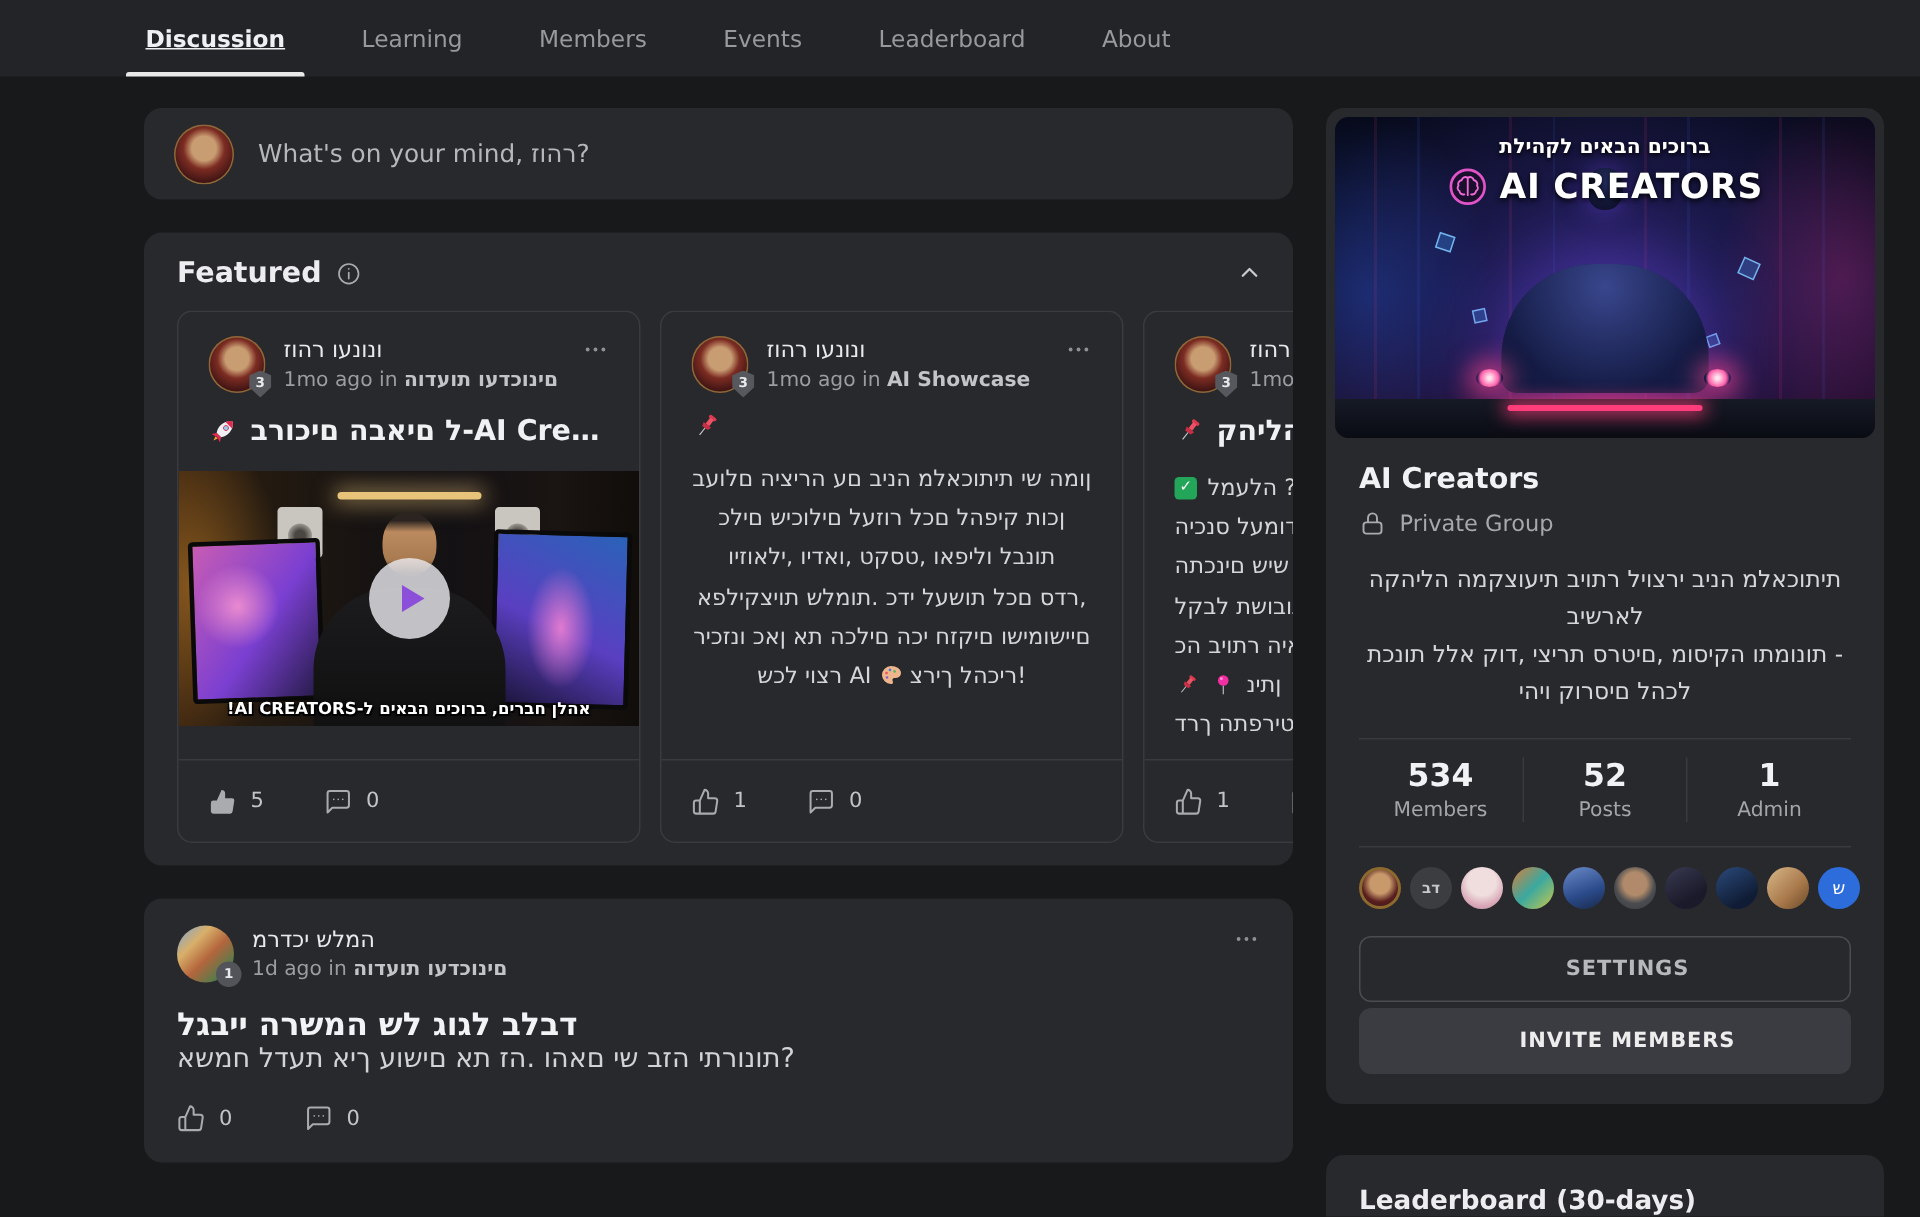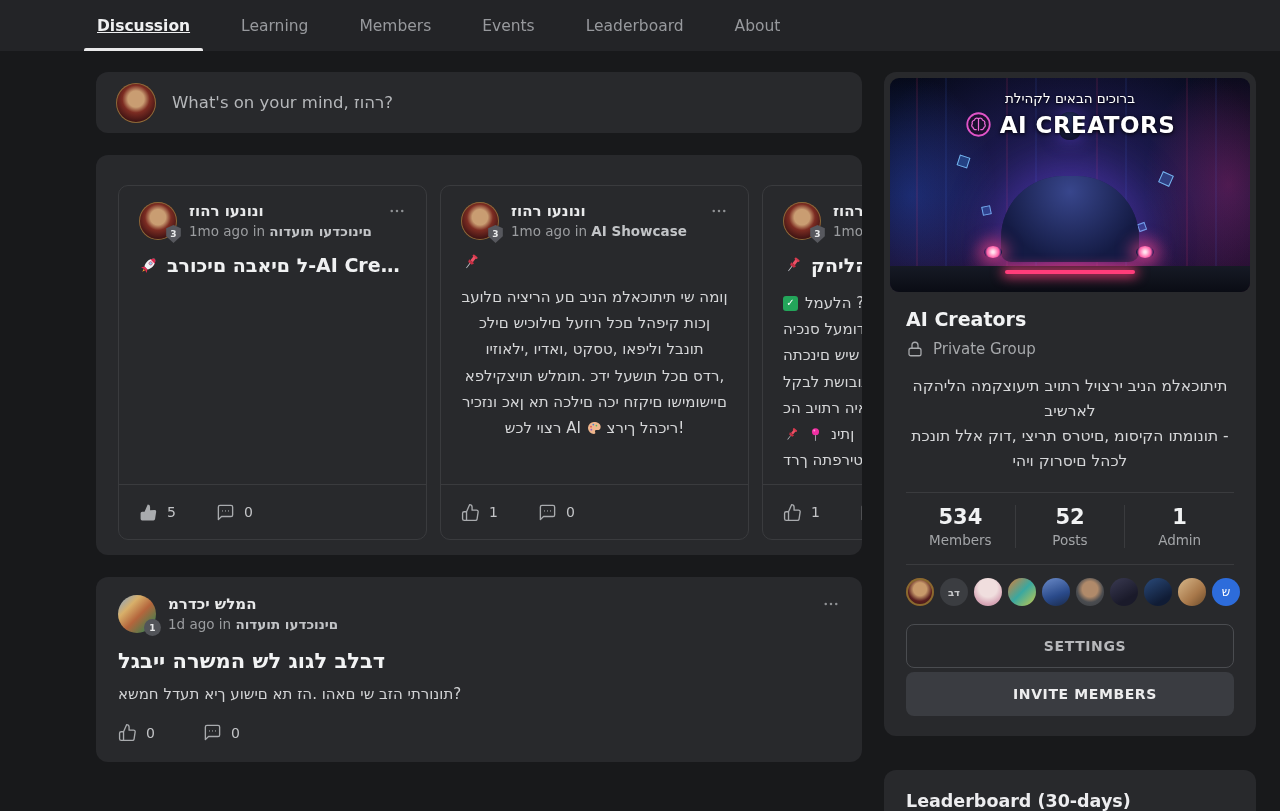--- a/index.html
+++ b/index.html
@@ -40,21 +40,21 @@
   .carousel { margin-top:14px; display:flex; gap:13px; overflow:hidden; }
   .fcard { flex:0 0 309px; width:309px; height:355px; border:1px solid #3a3b3e; border-radius:10px;
            display:flex; flex-direction:column; overflow:hidden; cursor:pointer; }
   .fc-head { display:flex; gap:12px; padding:16px 20px 0; align-items:flex-start; }
   .av-wrap { position:relative; flex:0 0 auto; }
   .badge-shield { position:absolute; right:-5px; bottom:-3px; width:17px; height:18px; background:#57585e;
        clip-path:polygon(50% 0,93% 18%,93% 62%,50% 100%,7% 62%,7% 18%);
        display:flex; align-items:center; justify-content:center; font-size:9px; font-weight:bold; color:#e8e9ea; }
   .badge-circle { position:absolute; right:-5px; bottom:-3px; width:17px; height:17px; background:#525459; border-radius:50%;
        display:flex; align-items:center; justify-content:center; font-size:9px; font-weight:bold; color:#e8e9ea; }
-  .author { font-size:15px; font-weight:bold; color:#e8e9ea; white-space:nowrap; }
+  .author { font-size:15px; font-weight:normal; color:#e8e9ea; white-space:nowrap; }
   .meta { margin-top:3px; font-size:13.5px; color:#9b9da0; white-space:nowrap; }
   .meta b { color:#c2c4c7; }
   .menu-ic { margin-left:auto; width:18px; height:18px; color:#8f9194; cursor:pointer; flex:0 0 auto; }
   .fc-title { margin-top:12px; padding:0 20px; font-size:19px; line-height:26px; font-weight:bold; color:#f0f1f2;
               white-space:nowrap; overflow:hidden; text-overflow:ellipsis; display:flex; align-items:center; gap:8px; }
   .fc-title .he { overflow:hidden; text-overflow:ellipsis; }
   .emoji-ic { width:20px; height:20px; flex:0 0 auto; }
   .fc-body { margin-top:12px; padding:0 20px; font-size:15px; line-height:26.2px; color:#d5d6d8;
              text-align:center; max-height:158px; overflow:hidden; }
   .fc-lines { margin-top:12px; padding:0 20px; font-size:15px; line-height:26.2px; color:#d5d6d8; overflow:hidden; max-height:186px; }
@@ -92,21 +92,21 @@
   .play-btn { position:absolute; left:50%; top:50%; transform:translate(-50%,-50%); width:54px; height:54px;
     border-radius:50%; background:rgba(236,236,241,.8); display:flex; align-items:center; justify-content:center; cursor:pointer; }
   .play-btn::after { content:""; margin-left:5px; border-left:15px solid #8b4fd9; border-top:9px solid transparent;
     border-bottom:9px solid transparent; }
   .vcaption { position:absolute; left:0; right:0; bottom:5px; text-align:center; font-size:11px; font-weight:bold;
     color:#fff; text-shadow:0 0 3px #000, 1px 1px 0 #000, -1px 1px 0 #000; direction:rtl; }
 
   
   .post { margin-top:22px; padding:18px 22px 20px; }
   .post-title { margin-top:16px; font-size:21px; font-weight:bold; color:#f2f3f4; }
-  .post-body { margin-top:12px; font-size:15px; color:#d2d3d5; }
+  .post-body { margin-top:0; font-size:18px; color:#d2d3d5; }
   .post-foot { margin-top:20px; display:flex; gap:48px; align-items:center; }
 
   
   .group-card { padding:6px 6px 0; }
   .cover { position:relative; height:214px; border-radius:9px; overflow:hidden;
     background:
       radial-gradient(150px 90px at 50% 90%, rgba(255,45,95,.45), transparent 72%),
       radial-gradient(120px 170px at 6% 55%, rgba(50,90,220,.33), transparent 70%),
       radial-gradient(120px 170px at 94% 50%, rgba(220,40,130,.30), transparent 70%),
       radial-gradient(270px 210px at 50% 48%, rgba(85,60,190,.38), transparent 75%),
@@ -120,21 +120,21 @@
     border-radius:62px 62px 10px 10px; background:radial-gradient(circle at 50% 18%, #38468c, #141b44 72%);
     box-shadow:0 0 46px 10px rgba(110,70,230,.4); }
   .hand { position:absolute; bottom:34px; width:18px; height:12px; border-radius:50%;
     background:radial-gradient(circle,#ffe3ef 10%,#ff5fa8 55%, rgba(255,95,168,0) 75%); box-shadow:0 0 16px 5px rgba(255,70,140,.65); }
   .hand.l { left:calc(50% - 86px); } .hand.r { left:calc(50% + 66px); }
   .desk { position:absolute; left:0; right:0; bottom:0; height:26px; background:linear-gradient(#161a25,#0a0c14); }
   .kbd { position:absolute; left:50%; bottom:18px; transform:translateX(-50%); width:130px; height:4px;
     background:#ff3d7a; border-radius:2px; box-shadow:0 0 12px 3px rgba(255,61,122,.8); }
   .cube { position:absolute; border:1px solid rgba(130,200,255,.85); background:rgba(60,140,230,.32); }
   .cov-welcome { position:absolute; top:12px; left:0; right:0; text-align:center; direction:rtl;
-    font-size:13.5px; font-weight:normal; color:#fff; text-shadow:0 1px 3px #000; }
+    font-size:13.5px; font-weight:bold; color:#fff; text-shadow:0 1px 3px #000; }
   .cov-brand { position:absolute; top:33px; left:0; right:0; display:flex; align-items:center; justify-content:center; gap:8px; }
   .brain-ic { width:27px; height:27px; }
   .brand-txt { font-size:23px; font-weight:800; color:#fff; letter-spacing:.5px; text-shadow:0 1px 4px #000; }
   .sb-body { padding:16px 16px 20px; }
   .g-name { font-size:19px; font-weight:bold; color:#f1f2f3; }
   .privacy { margin-top:10px; display:flex; align-items:center; gap:9px; color:#a6a8ab; font-size:15px; }
   .lock-ic { width:18px; height:18px; }
   .g-desc { margin-top:16px; font-size:15.5px; line-height:25px; color:#d6d7d9;text-align:center; }
   .divider { margin-top:18px; border-top:1px solid #3a3b3e; }
   .stats { display:flex; padding:12px 0 10px; }
@@ -190,20 +190,35 @@
 <div class="page">
 
   <main class="col-main">
 
     <div class="card composer">
       <span class="avatar av-zohar" style="width:40px;height:40px;"></span>
       <span class="composer-text he">What's on your mind, זוהר?</span>
     </div>
 
     <section class="card featured">
+      <div class="feat-head">
+        <span class="feat-title">Featured</span>
+        <span class="icon info-ic">
+          <svg viewBox="0 0 24 24" fill="none" stroke="currentColor" stroke-width="1.6">
+              <circle cx="12" cy="12" r="9.2"></circle>
+              <path d="M12 11v5.5" stroke-linecap="round"></path>
+              <circle cx="12" cy="7.4" r="0.9" fill="currentColor" stroke="none"></circle>
+            </svg>
+        </span>
+        <span class="icon collapse-ic">
+          <svg viewBox="0 0 24 24" fill="none" stroke="currentColor" stroke-width="2" stroke-linecap="round" stroke-linejoin="round">
+              <path d="M6 14.5l6-6 6 6"></path>
+            </svg>
+        </span>
+      </div>
 
       <div class="carousel">
 
         <article class="fcard">
           <div class="fc-head">
             <span class="av-wrap">
               <span class="avatar av-zohar" style="width:38px;height:38px;display:block;"></span>
               <span class="badge-shield">3</span>
             </span>
             <span>
@@ -225,20 +240,31 @@
                     <path d="M12 1.8c2.9 1.7 4.6 5 4.6 8.7 0 2.6-.8 5-2.1 6.7H9.5C8.2 15.5 7.4 13.1 7.4 10.5c0-3.7 1.7-7 4.6-8.7z" fill="#f0f0f4"></path>
                     <path d="M9.5 17.2 7.3 20.8 12 19.3l4.7 1.5-2.2-3.6z" fill="#e02a50"></path>
                     <circle cx="12" cy="9.2" r="2" fill="#8fd0f2" stroke="#e02a50" stroke-width=".7"></circle>
                     <path d="M10.8 19.8h2.4L12 23.4z" fill="#ff9d2e"></path>
                     <path d="M12 1.8c1.6.9 2.9 2.4 3.7 4.2h-7.4c.8-1.8 2.1-3.3 3.7-4.2z" fill="#e02a50"></path>
                   </g>
                 </svg>
             </span>
             <span class="he">ברוכים הבאים ל-AI Creat...</span>
           </h3>
+          <div class="vthumb">
+            <div class="lightbar"></div>
+            <div class="speaker" style="left:66px;"></div>
+            <div class="speaker" style="right:66px;"></div>
+            <div class="monitor mon-l"></div>
+            <div class="monitor mon-r"></div>
+            <div class="person-body"></div>
+            <div class="person-head"></div>
+            <div class="play-btn"></div>
+            <div class="vcaption">אהלן חברים, ברוכים הבאים ל-AI CREATORS!</div>
+          </div>
           <div class="fc-foot">
             <span class="react">
               <span class="icon">
                   <svg viewBox="0 0 24 24" fill="currentColor">
                     <path d="M14 9V5a3 3 0 0 0-3-3l-4 9v11h11.28a2 2 0 0 0 2-1.7l1.38-9a2 2 0 0 0-2-2.3zM7 22H4a2 2 0 0 1-2-2v-7a2 2 0 0 1 2-2h3z"></path>
                   </svg>
                 </span>
               <span class="count">5</span>
             </span>
             <span class="react">

